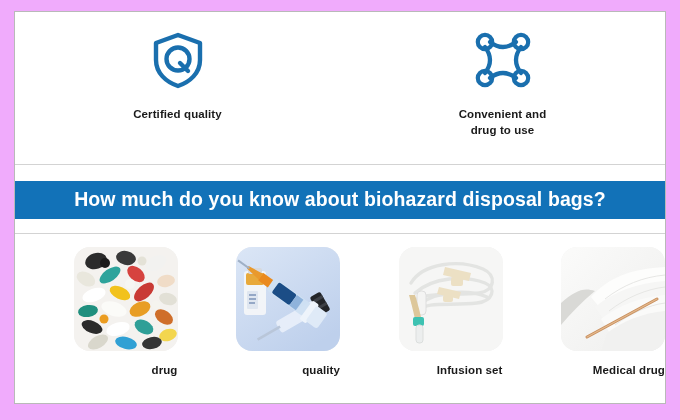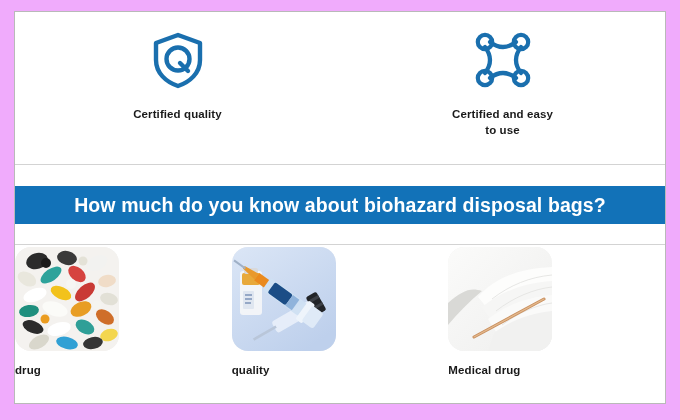--- a/index.html
+++ b/index.html
@@ -72,21 +72,21 @@
     max-width: 110px;
     letter-spacing: 0.1px;
   }
 
   
   .banner-wrap {
     position: absolute;
     left: 0;
     right: 0;
     top: 154px;
-    height: 79px;
+    height: 68px;
     display: flex;
     align-items: center;
     justify-content: center;
     box-sizing: border-box;
     border-bottom: 1px solid #d3d3d3;
   }
   .banner {
     width: 100%;
     height: 38px;
     background: #1272b8;
@@ -109,21 +109,21 @@
     right: 0;
     top: 217px;
     bottom: 0;
     display: flex;
     align-items: flex-start;
   }
   .product {
     flex: 1 1 0;
     display: flex;
     flex-direction: column;
-    align-items: flex-start;
+    align-items: flex-end;
     padding-top: 18px;
   }
   .thumb {
     width: 104px;
     height: 104px;
     border-radius: 16px;
     overflow: hidden;
     position: relative;
     background: #f1f1f1;
   }
@@ -164,21 +164,21 @@
               <path d="M16 47 Q29 37 42 47"></path>
               <path d="M11 16 Q21 29 11 42"></path>
               <path d="M47 16 Q37 29 47 42"></path>
               <circle cx="11" cy="11" r="7.2"></circle>
               <circle cx="47" cy="11" r="7.2"></circle>
               <circle cx="11" cy="47" r="7.2"></circle>
               <circle cx="47" cy="47" r="7.2"></circle>
             </g>
           </svg>
         </div>
-        <div class="feature-label">Certified and easy to use</div>
+        <div class="feature-label">Convenient and drug to use</div>
       </div>
 
 
 
     </div>
 
     <div class="banner-wrap">
       <div class="banner">
         <span class="banner-text">How much do you know about biohazard disposal bags?</span>
       </div>
@@ -261,20 +261,45 @@
               <rect x="80" y="44" width="14" height="19" rx="3" fill="#dfeaf7"></rect>
               <path d="M18 49 L30 49 L30 58 L18 58 Z" fill="#ea8a1e"></path>
               <path d="M2 52 L18 50 L18 57 L2 55 Z" fill="#e9992c"></path>
               <rect x="-10" y="52.6" width="14" height="2" fill="#9fb0c6"></rect>
             </g>
           </svg>
         </div>
         <div class="product-label">quality</div>
       </div>
 
+      <div class="product">
+        <div class="thumb">
+          <svg width="104" height="104" viewBox="0 0 104 104">
+            <rect width="104" height="104" fill="#f6f6f5"></rect>
+            <g fill="none" stroke="#e3e4e2" stroke-width="3.4" stroke-linecap="round">
+              <path d="M12 36 C24 16 60 12 84 22 C98 28 96 44 80 46 C56 49 20 44 14 56"></path>
+              <path d="M16 46 C34 30 66 28 86 36 C98 41 94 54 78 56 C52 59 26 54 20 64"></path>
+              <path d="M22 56 C40 44 70 42 88 50"></path>
+            </g>
+            <g fill="#ece0c4">
+              <path d="M46 20 L72 26 L70 34 L44 28 Z"></path>
+              <rect x="52" y="30" width="12" height="9" rx="2"></rect>
+              <path d="M40 40 L62 45 L60 52 L38 47 Z"></path>
+              <rect x="44" y="48" width="10" height="7" rx="2"></rect>
+            </g>
+            <g>
+              <rect x="18" y="44" width="9" height="24" rx="4" fill="#f4f4f3" stroke="#dedede" stroke-width="1"></rect>
+              <path d="M10 48 C10 48 14 62 16 72 L22 70 C20 60 16 48 16 48 Z" fill="#ddc79a"></path>
+              <rect x="14" y="70" width="11" height="9" rx="2" fill="#3ec2b2"></rect>
+              <rect x="17" y="78" width="7" height="18" rx="3" fill="#eceeee" stroke="#dcdedd" stroke-width="1"></rect>
+            </g>
+          </svg>
+        </div>
+        <div class="product-label">Infusion set</div>
+      </div>
 
       <div class="product">
         <div class="thumb">
           <svg width="104" height="104" viewBox="0 0 104 104">
             <defs>
               <linearGradient id="gz" x1="0" y1="0" x2="1" y2="1">
                 <stop offset="0" stop-color="#fbfbfa"></stop>
                 <stop offset="1" stop-color="#eeeeed"></stop>
               </linearGradient>
             </defs>

